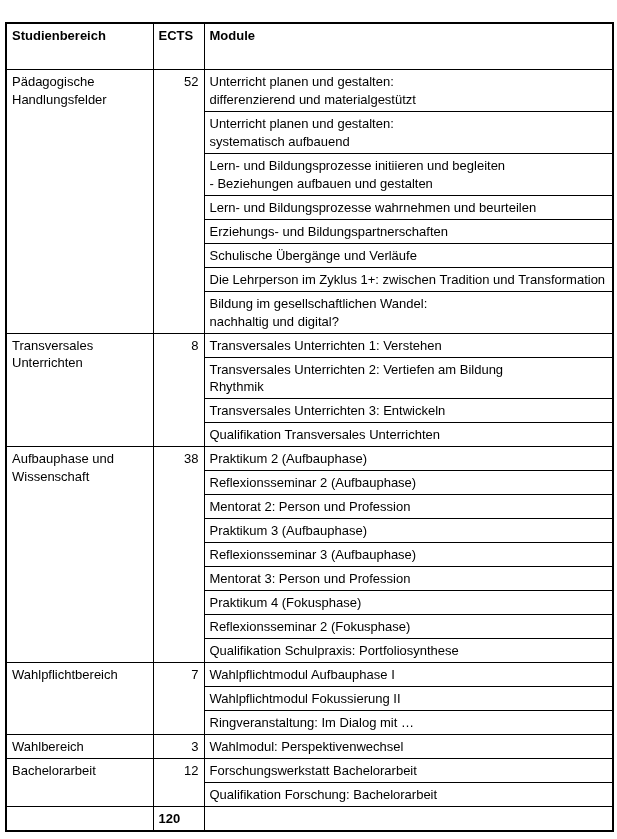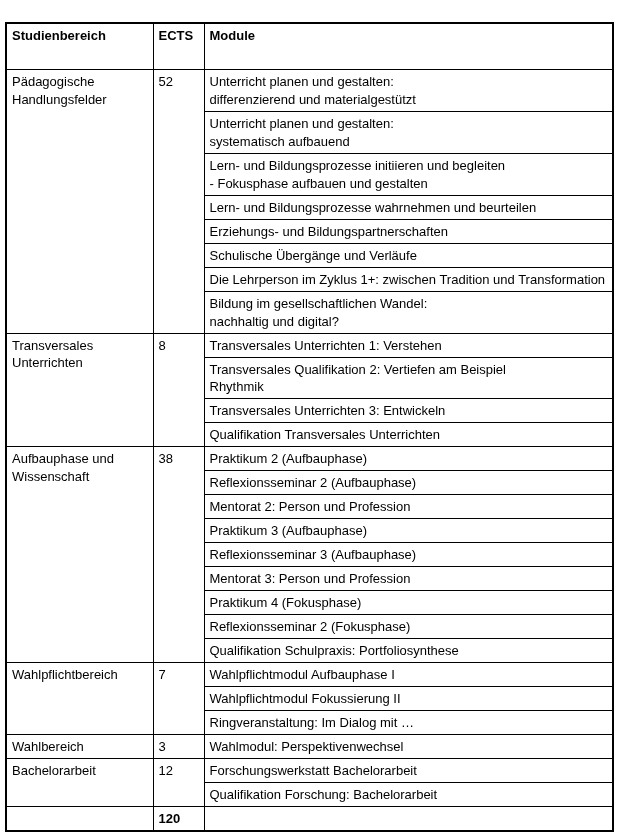--- a/index.html
+++ b/index.html
@@ -32,20 +32,21 @@
   }
   th.hdr {
     font-weight: bold;
     text-align: left;
     height: 40px;
   }
   td.area {
     text-align: left;
   }
   td.ects {
+    text-align: right;
     padding-right: 3px;
   }
   td.mod .line {
     display: block;
     white-space: nowrap;
   }
   tr.h1 { height: 24px; }
   tr.h2 { height: 41px; }
   td.total {
     font-weight: bold;
@@ -80,21 +81,21 @@
   </tr>
   <tr class="h2">
     <td class="mod">
       <span class="line">Unterricht planen und gestalten:</span>
       <span class="line">systematisch aufbauend</span>
     </td>
   </tr>
   <tr class="h2">
     <td class="mod">
       <span class="line">Lern- und Bildungsprozesse initiieren und begleiten</span>
-      <span class="line">- Fokusphase aufbauen und gestalten</span>
+      <span class="line">- Beziehungen aufbauen und gestalten</span>
     </td>
   </tr>
   <tr class="h1">
     <td class="mod">
       <span class="line">Lern- und Bildungsprozesse wahrnehmen und beurteilen</span>
     </td>
   </tr>
   <tr class="h1">
     <td class="mod">
       <span class="line">Erziehungs- und Bildungspartnerschaften</span>
@@ -119,21 +120,21 @@
 
   <tr class="h1">
     <td class="area" rowspan="4">Transversales Unterrichten</td>
     <td class="ects" rowspan="4">8</td>
     <td class="mod">
       <span class="line">Transversales Unterrichten 1: Verstehen</span>
     </td>
   </tr>
   <tr class="h2">
     <td class="mod">
-      <span class="line">Transversales Qualifikation 2: Vertiefen am Beispiel</span>
+      <span class="line">Transversales Unterrichten 2: Vertiefen am Bildung</span>
       <span class="line">Rhythmik</span>
     </td>
   </tr>
   <tr class="h1">
     <td class="mod">
       <span class="line">Transversales Unterrichten 3: Entwickeln</span>
     </td>
   </tr>
   <tr class="h1">
     <td class="mod">

